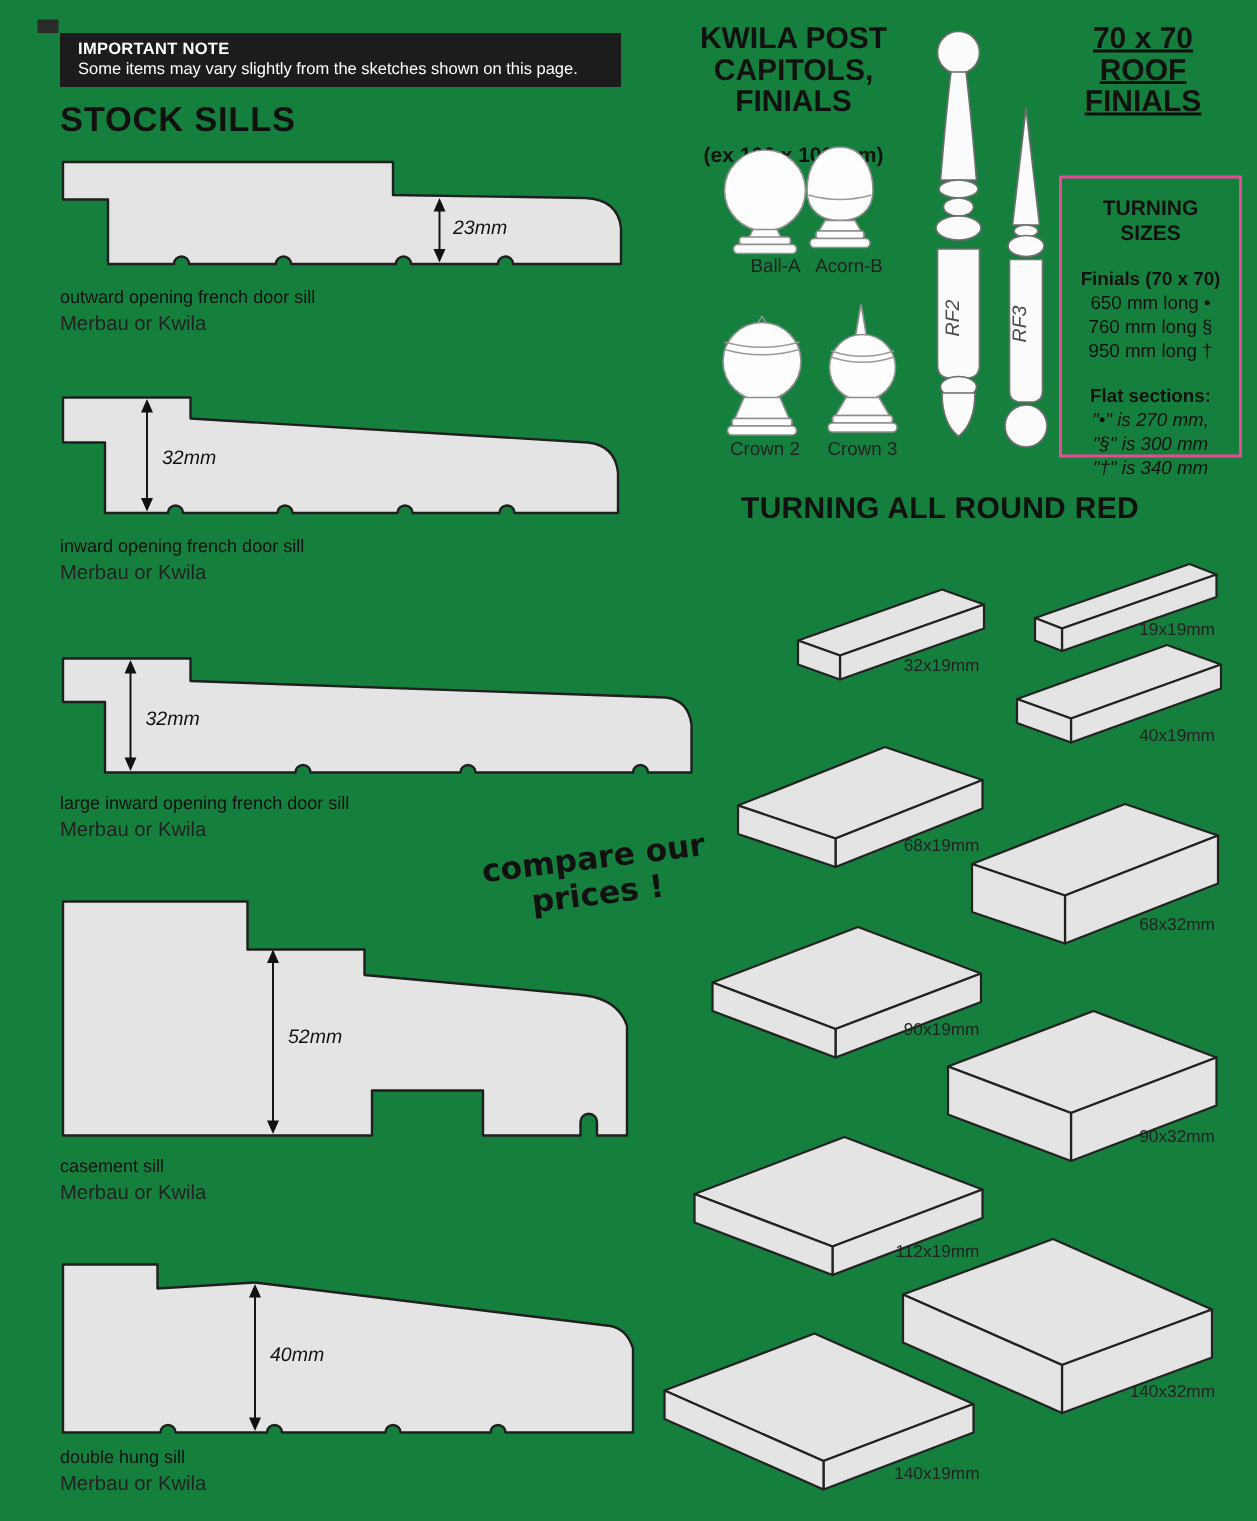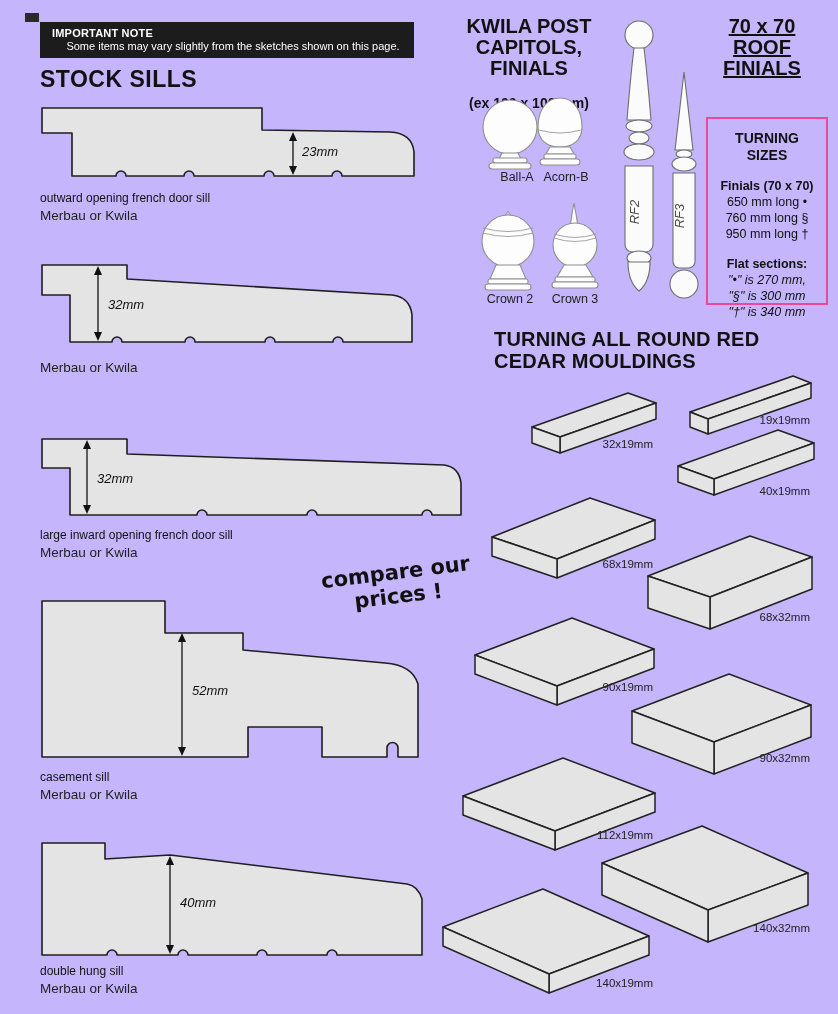--- a/index.html
+++ b/index.html
@@ -1,23 +1,23 @@
 <!DOCTYPE html>
 <html style="--fill: #e4e4e4; --stroke: #1f1f1f; --banner: #1c1c1c;"><head>
 <meta charset="utf-8">
 <style>
   html,body{margin:0;padding:0;background:#fff;}
-  .page{position:relative;width:838px;height:1014px;background:#c4b5fd;overflow:hidden;
+  .page{position:relative;width:838px;height:1014px;background:#15803d;overflow:hidden;
         font-family:"Liberation Sans",sans-serif;color:#111;}
   .abs{position:absolute;}
   .corner-mark{left:25px;top:13px;width:14px;height:9px;background:#2a2a2a;}
   .banner{left:40px;top:22px;width:374px;background:var(--banner,#1c1c1c);color:#fff;
           padding:5px 0 6px 12px;box-sizing:border-box;}
   .banner-title{font-weight:bold;font-size:11px;letter-spacing:.2px;}
-  .banner-text{font-size:11px;margin-top:1px;text-align:center;}
+  .banner-text{font-size:11px;margin-top:1px;}
   .h-stock{left:40px;top:66px;font-size:23px;font-weight:bold;letter-spacing:.5px;}
   .sill-caption .nm{font-size:12px;font-weight:normal;}
   .sill-caption .mat{font-size:13.5px;color:#222;margin-top:3px;}
   .profile{fill:var(--fill,#e4e4e4);stroke:var(--stroke,#1f1f1f);stroke-width:1.6;stroke-linejoin:round;}
   .dim line{stroke:#111;stroke-width:1.3;}
   .dim polygon{fill:#111;stroke:none;}
   .dim-text{font-size:13px;font-style:italic;fill:#111;font-family:"Liberation Sans",sans-serif;}
   .h-kwila{left:452px;top:16px;width:154px;text-align:center;font-size:20px;font-weight:bold;line-height:1.06;}
   .h-kwila .sub{font-size:14px;margin-top:16px;}
   .h-roof{left:705px;top:16px;width:114px;text-align:center;font-size:20px;font-weight:bold;line-height:1.06;text-decoration:underline;}
@@ -69,20 +69,21 @@
   <svg class="abs" style="left:40px;top:263px" width="378" height="86">
     <path class="profile" d="M2,2 H87 V16 L352,32 Q370,34 372,52 V79 H303 A5,5 0 0 0 293,79 H235 A5,5 0 0 0 225,79 H155 A5,5 0 0 0 145,79 H82 A5,5 0 0 0 72,79 H30 V32 H2 Z"></path>
     <g class="dim">
       <line x1="58" y1="9" x2="58" y2="72"></line>
       <polygon points="54,12 62,12 58,3"></polygon>
       <polygon points="54,69 62,69 58,78"></polygon>
       <text class="dim-text" x="68" y="46">32mm</text>
     </g>
   </svg>
   <div class="abs sill-caption" style="left:40px;top:357px">
+    <div class="nm">inward opening french door sill</div>
     <div class="mat">Merbau or Kwila</div>
   </div>
 
   <svg class="abs" style="left:40px;top:437px" width="430" height="84">
     <path class="profile" d="M2,2 H87 V17 L404,28 Q419,30 421,46 V78 H392 A5,5 0 0 0 382,78 H277 A5,5 0 0 0 267,78 H167 A5,5 0 0 0 157,78 H30 V31 H2 Z"></path>
     <g class="dim">
       <line x1="47" y1="9" x2="47" y2="71"></line>
       <polygon points="43,12 51,12 47,3"></polygon>
       <polygon points="43,68 51,68 47,77"></polygon>
       <text class="dim-text" x="57" y="46">32mm</text>
@@ -214,21 +215,20 @@
     <div>950 mm long †</div>
     <div class="tb-gap"></div>
     <div class="tb-b">Flat sections:</div>
     <div class="tb-i">"•" is 270 mm,</div>
     <div class="tb-i">"§" is 300 mm</div>
     <div class="tb-i">"†" is 340 mm</div>
   </div>
 
   <div class="abs h-dressed">
     <div>TURNING ALL ROUND RED</div>
-    <div>CEDAR MOULDINGS</div>
   </div>
 
   <svg class="abs mould-layer" style="left:0;top:0" width="838" height="1014" id="mould-svg">
       <g>
         <polygon points="532,427 628,393 656,403 560,437"></polygon>
         <polygon points="560,437 656,403 656,419 560,453"></polygon>
         <polygon points="532,427 560,437 560,453 532,443"></polygon>
       </g>
       <g>
         <polygon points="690,412 793,376 811,383 708,419"></polygon>

